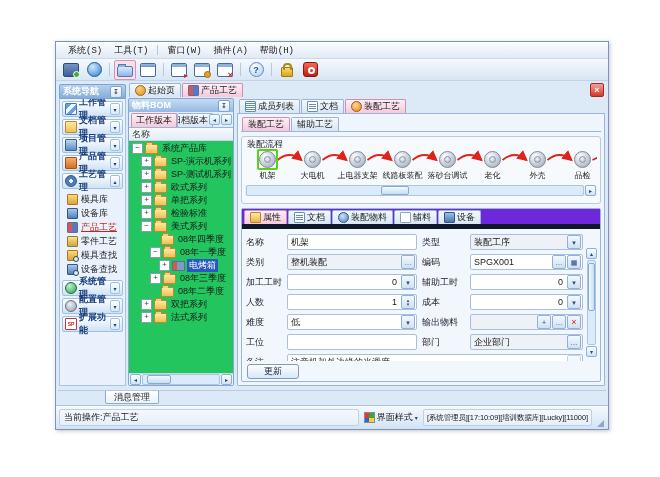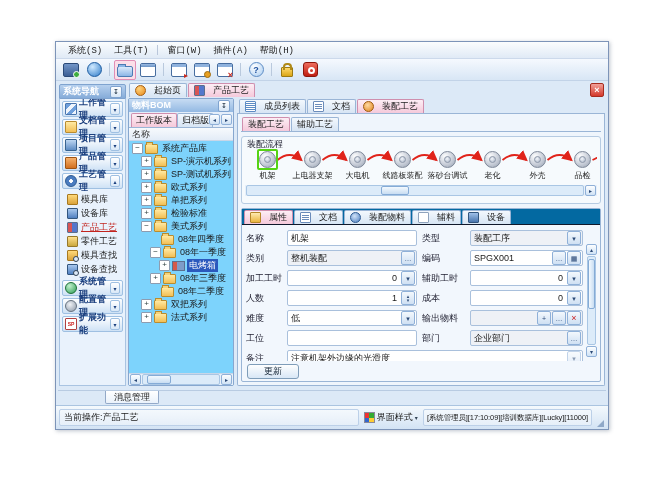--- a/index.html
+++ b/index.html
@@ -60,27 +60,27 @@
   .equip-lib-icon{background:linear-gradient(#a8c8ee,#4f7fc0);border:1px solid #32567f;}
   .product-process-icon{background:linear-gradient(90deg,#d85555 45%,#5577cc 45%);border:1px solid #5c6f8e;}
   .part-process-icon{background:linear-gradient(#ffe08e,#caa83e);border:1px solid #96782a;}
   .mold-search-icon{background:linear-gradient(#ffd97a,#d9a33c);border:1px solid #a8791f;}
   .mold-search-icon::after,.equip-search-icon::after{content:"";position:absolute;right:-2px;bottom:-2px;width:4px;height:4px;border:1px solid #345;border-radius:50%;background:#dce9f7;}
   .equip-search-icon{background:linear-gradient(#a8c8ee,#4f7fc0);border:1px solid #32567f;}
 
   
   .docarea{flex:1;display:flex;flex-direction:column;margin:0 2px;min-width:0;}
   .doc-tabstrip{height:16px;flex:none;display:flex;align-items:flex-end;gap:1px;padding-left:1px;position:relative;}
-  .xtab{height:13px;display:flex;align-items:center;gap:8px;padding:0 5px;border:1px solid #9ab5d6;border-bottom:none;border-radius:2px 2px 0 0;background:linear-gradient(#f3f8fd,#d7e5f4);white-space:nowrap;color:#222;}
+  .xtab{height:13px;display:flex;align-items:center;gap:2px;padding:0 5px;border:1px solid #9ab5d6;border-bottom:none;border-radius:2px 2px 0 0;background:linear-gradient(#f3f8fd,#d7e5f4);white-space:nowrap;color:#222;justify-content:flex-end;}
   .xtab.active{background:linear-gradient(#fdeef5,#f5c9da);border-color:#cf8fae;}
   .doc-close{position:absolute;right:1px;top:2px;width:12px;height:12px;border-radius:2px;background:linear-gradient(#f2a099,#d4392b);border:1px solid #a62b1f;color:#fff;font-weight:bold;font-size:9px;display:flex;align-items:center;justify-content:center;line-height:1;}
   .doc-body{flex:1;display:flex;gap:3px;min-height:0;margin-top:1px;}
 
   
-  .bom-panel{width:104px;flex:none;display:flex;flex-direction:column;border:1px solid #87a7cf;background:#7dd3fc;border-radius:2px;min-height:0;}
+  .bom-panel{width:104px;flex:none;display:flex;flex-direction:column;border:1px solid #87a7cf;background:#22c55e;border-radius:2px;min-height:0;}
   .bom-header{height:13px;flex:none;background:linear-gradient(#c7dcf3,#93b9e3);display:flex;align-items:center;padding:0 3px;color:#fff;font-weight:bold;}
   .pinbtn{margin-left:auto;width:10px;height:10px;border:1px solid #7fa3cf;background:linear-gradient(#fff,#d7e6f6);border-radius:2px;display:flex;align-items:center;justify-content:center;font-size:7px;color:#345;}
   .pinbtn::before{content:"↧";}
   .bom-tabs{height:15px;flex:none;display:flex;align-items:flex-end;background:#e4eefa;border-bottom:1px solid #9ab5d6;padding-left:2px;position:relative;}
   .bom-tabs .xtab{padding:0 4px;}
   .bom-tabs .xtab:nth-child(2){max-width:26px;overflow:hidden;}
   .bom-scrollers{position:absolute;right:1px;bottom:2px;display:flex;gap:1px;}
   .sarr{width:9px;height:9px;background:linear-gradient(#fdfeff,#cfe2f5);border:1px solid #8fb0d8;border-radius:2px;color:#2c4a77;font-size:6px;display:flex;align-items:center;justify-content:center;flex:none;}
   .sarr.left::before{content:"◂";} .sarr.right::before{content:"▸";}
   .sarr.up::before{content:"▴";} .sarr.down::before{content:"▾";}
@@ -124,21 +124,21 @@
   .cwrap{width:21px;height:21px;display:flex;align-items:center;justify-content:center;border:2px solid transparent;border-radius:2px;box-sizing:border-box;}
   .fnode.fsel .cwrap{border-color:#55d414;background:#fff;}
   .fcircle{width:15px;height:15px;border-radius:50%;background:radial-gradient(circle at 35% 30%,#fff,#c7cdd8 55%,#98a2b2);border:1px solid #7e8899;position:relative;}
   .fcircle::after{content:"";position:absolute;inset:4px;border-radius:50%;background:radial-gradient(circle at 40% 35%,#f2f5fa,#a9b4c6);border:1px solid #8b96a8;}
   .flabel2{font-size:8px;margin-top:0;white-space:nowrap;color:#222;}
   #flow-arrows{position:absolute;left:0;top:0;z-index:1;}
   .flow-group .hscroll{border-top:none;margin-top:1px;}
 
   
   .prop-panel{flex:1;margin-top:4px;border:1px solid #9ab5d6;border-radius:2px;background:#f2f7fd;display:flex;flex-direction:column;position:relative;min-height:0;}
-  .prop-tabstrip{height:15px;flex:none;display:flex;align-items:flex-end;gap:1px;border-bottom:1px solid #0f172a;padding-left:2px;background:#0369a1;font-family:Liberation Mono, monospace;}
+  .prop-tabstrip{height:15px;flex:none;display:flex;align-items:flex-end;gap:1px;border-bottom:5px solid #0f172a;padding-left:2px;background:#6d28d9;font-family:Liberation Mono, monospace;}
   .prop-body{flex:1;padding:5px 17px 0 4px;position:relative;min-height:0;overflow:hidden;}
   .frow{display:flex;align-items:center;margin-bottom:4px;}
   .flab{flex:none;color:#223;white-space:nowrap;overflow:hidden;}
   .flab.l1{width:41px;}
   .flab.l2{width:48px;padding-left:5px;}
   .fld{height:14px;background:#fff;border:1px solid #a9c0dc;border-radius:2px;display:flex;align-items:center;flex:1;min-width:0;padding-right:1px;}
   .fld.c2{flex:0 0 110px;}
   .fld.dis{background:#eef1f6;}
   .fval{flex:1;padding:0 3px;overflow:hidden;white-space:nowrap;min-width:0;}
   .fval.ra{text-align:right;}
@@ -457,27 +457,27 @@
                       <div class="fnode fsel">
                         <div class="cwrap">
                           <div class="fcircle"></div>
                         </div>
                         <div class="flabel2">机架</div>
                       </div>
                       <div class="fnode">
                         <div class="cwrap">
                           <div class="fcircle"></div>
                         </div>
+                        <div class="flabel2">大电机</div>
+                      </div>
+                      <div class="fnode">
+                        <div class="cwrap">
+                          <div class="fcircle"></div>
+                        </div>
                         <div class="flabel2">上电器支架</div>
-                      </div>
-                      <div class="fnode">
-                        <div class="cwrap">
-                          <div class="fcircle"></div>
-                        </div>
-                        <div class="flabel2">大电机</div>
                       </div>
                       <div class="fnode">
                         <div class="cwrap">
                           <div class="fcircle"></div>
                         </div>
                         <div class="flabel2">线路板装配</div>
                       </div>
                       <div class="fnode">
                         <div class="cwrap">
                           <div class="fcircle"></div>

